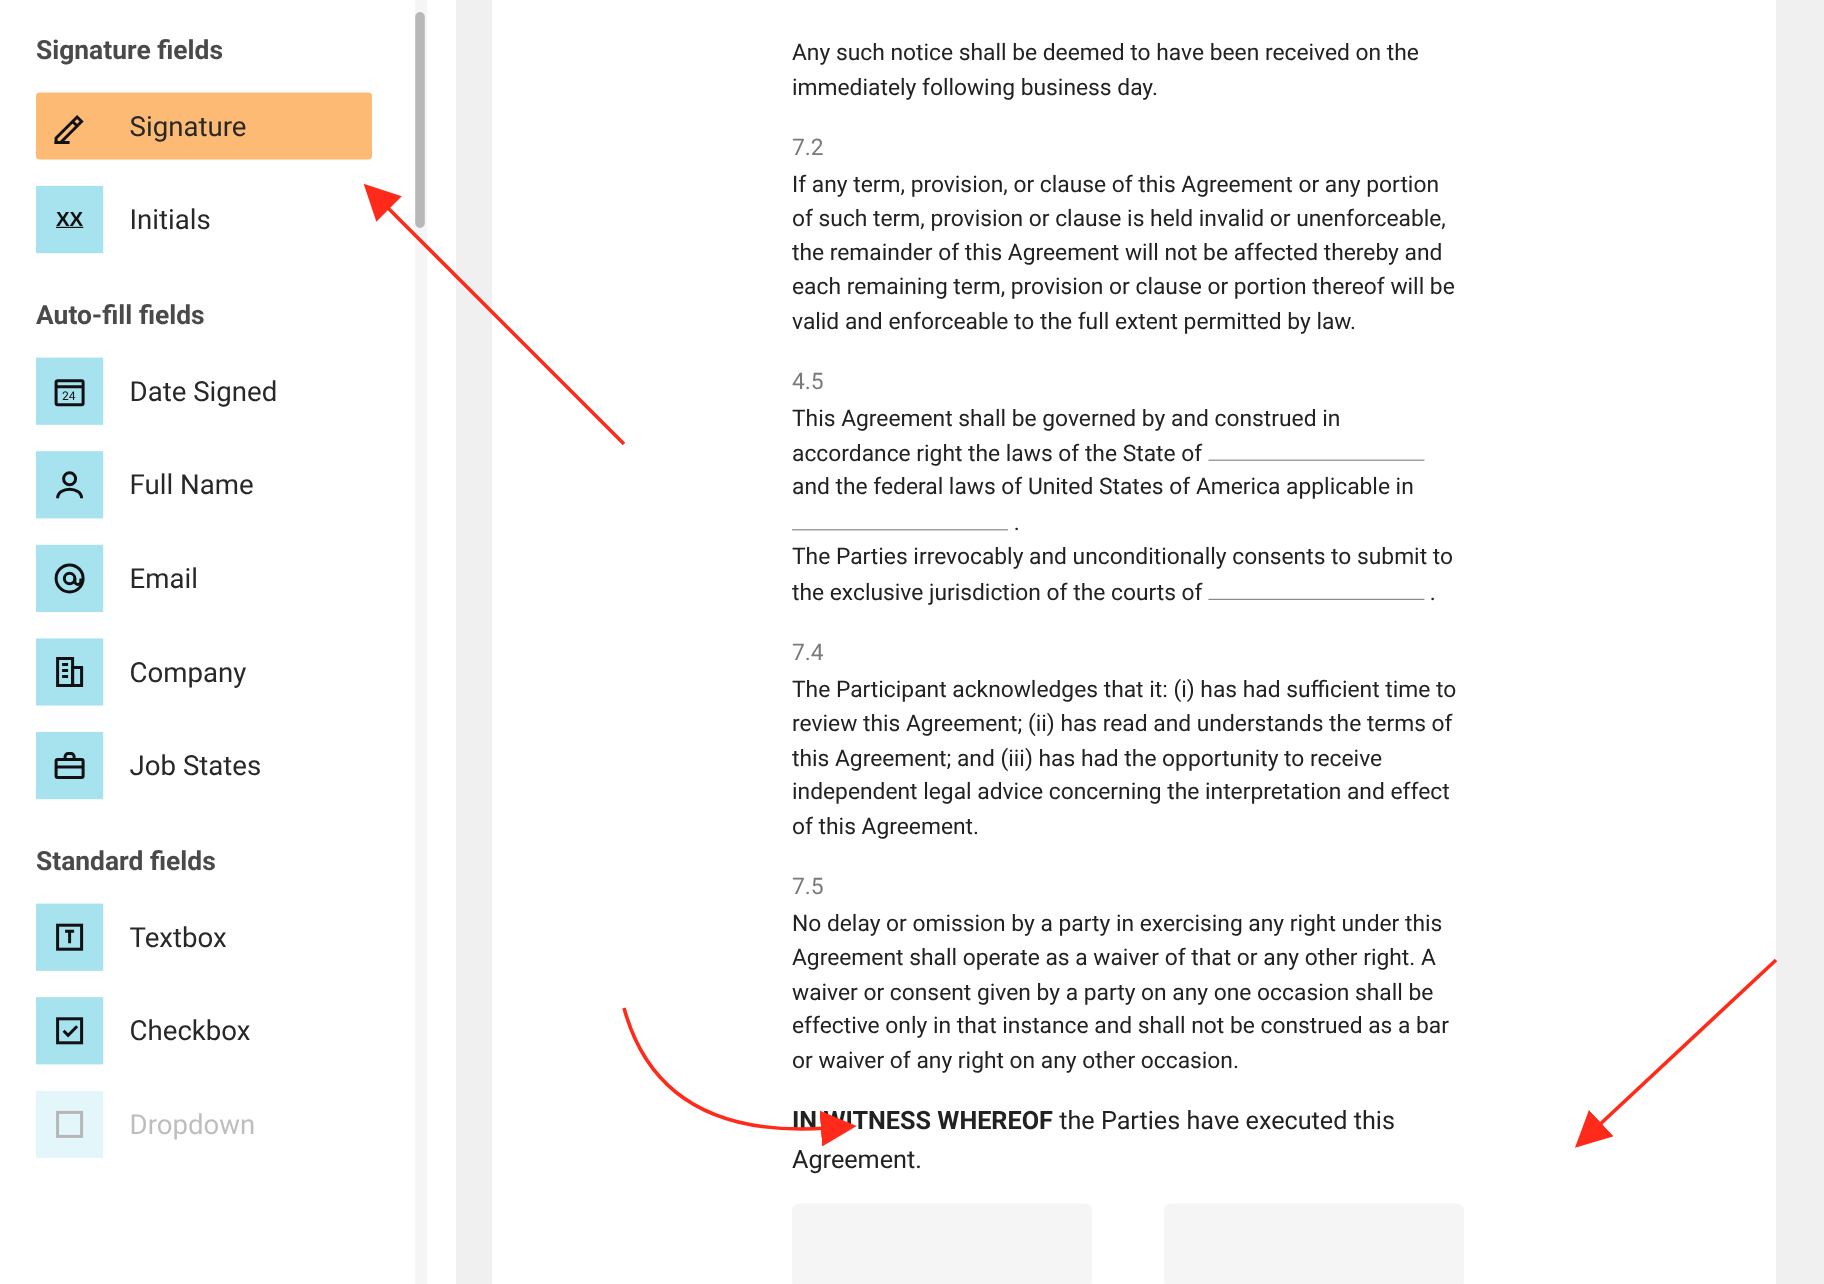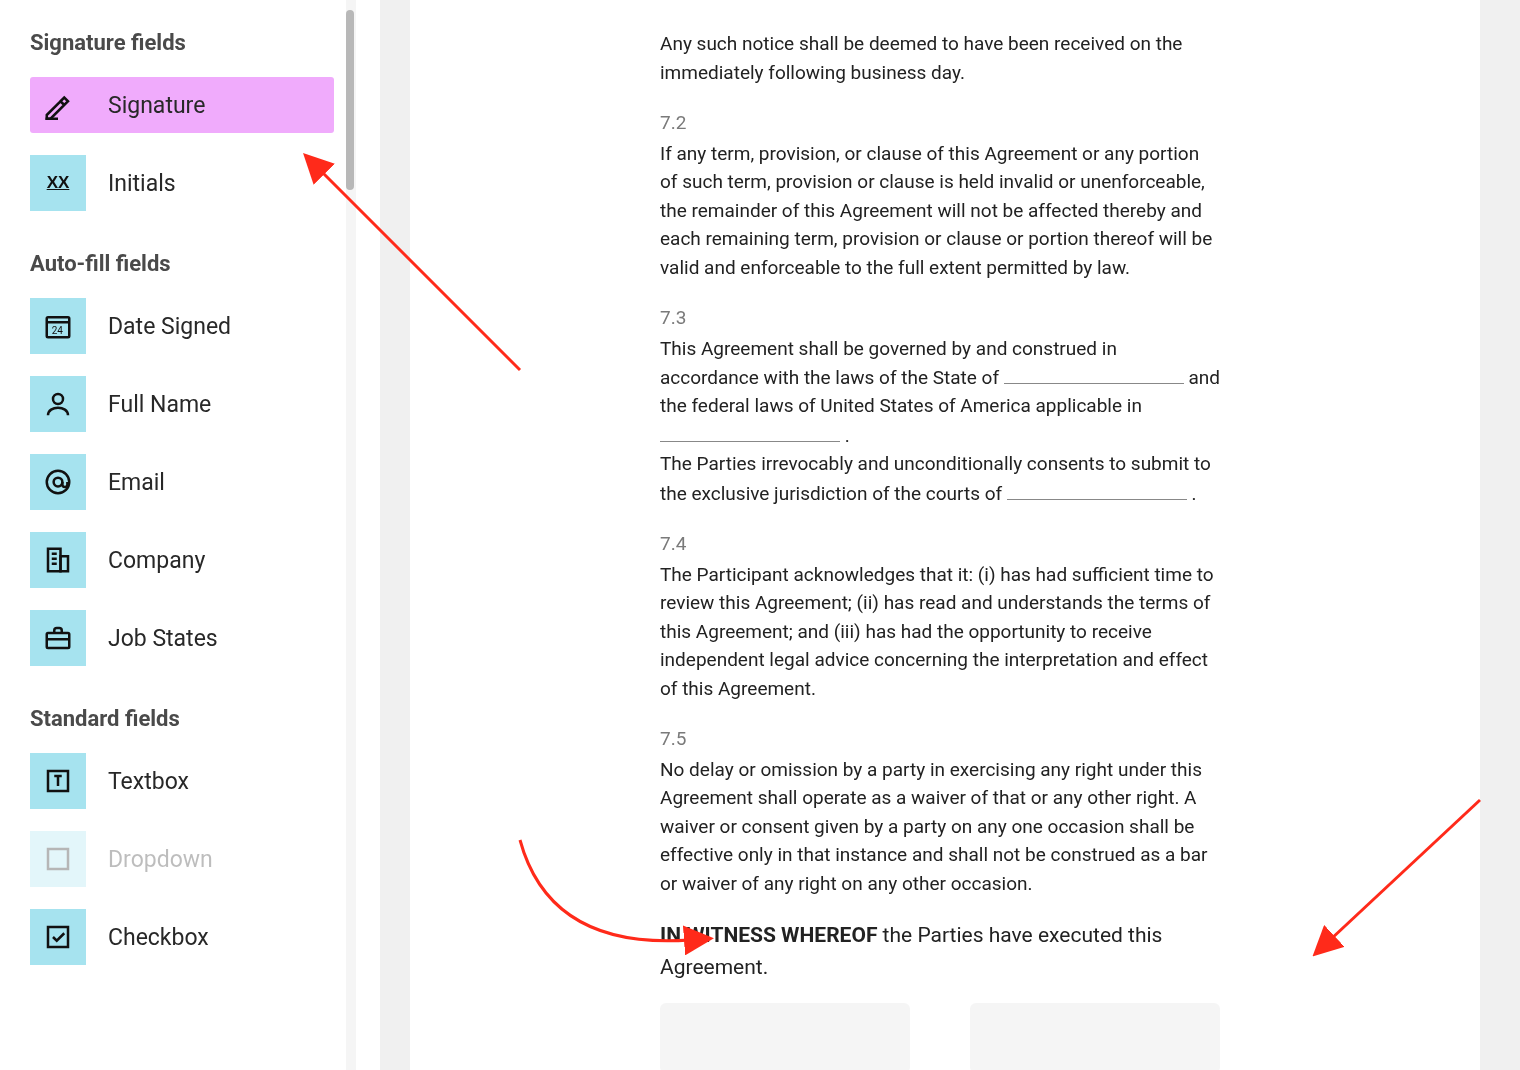--- a/index.html
+++ b/index.html
@@ -34,24 +34,24 @@
   .section-header.mt { margin-top: 40px; }
 
   .field-item {
     display: flex;
     align-items: center;
     gap: 22px;
     margin-bottom: 22px;
     cursor: grab;
   }
   .field-item.selected {
-    background: #f0abfc;
+    background: #fdba74;
     border-radius: 3px;
     padding-right: 30px;
-    width: 304px;
+    width: 280px;
   }
 
   .field-icon {
     width: 56px;
     height: 56px;
     background: #a6e3ef;
     display: flex;
     align-items: center;
     justify-content: center;
     color: #111;
@@ -232,60 +232,60 @@
     <div class="field-icon">
       <svg viewBox="0 0 24 24">
           <rect x="4" y="4" width="16" height="16"></rect>
           <line x1="12" y1="8" x2="12" y2="16"></line>
           <line x1="9" y1="8" x2="15" y2="8"></line>
         </svg>
     </div>
     <div class="field-label">Textbox</div>
   </div>
 
-  <div class="field-item" style="opacity:0.3;">
-    <div class="field-icon">
-      <svg viewBox="0 0 24 24">
-          <rect x="4" y="4" width="16" height="16"></rect>
-        </svg>
-    </div>
-    <div class="field-label">Dropdown</div>
-  </div>
-
   <div class="field-item">
     <div class="field-icon">
       <svg viewBox="0 0 24 24">
           <rect x="4" y="4" width="16" height="16"></rect>
           <path d="M8 12l3 3 6-6"></path>
         </svg>
     </div>
     <div class="field-label">Checkbox</div>
   </div>
 
+  <div class="field-item" style="opacity:0.3;">
+    <div class="field-icon">
+      <svg viewBox="0 0 24 24">
+          <rect x="4" y="4" width="16" height="16"></rect>
+        </svg>
+    </div>
+    <div class="field-label">Dropdown</div>
+  </div>
+
 </div>
 
 <div class="scrollbar-gutter"></div>
 <div class="scrollbar-thumb"></div>
 
 <div class="doc-area">
   <div class="doc-page">
 
     <div class="clause">
       <div>Any such notice shall be deemed to have been received on the immediately following business day.</div>
     </div>
 
     <div class="clause">
       <div class="clause-num">7.2</div>
       <div>If any term, provision, or clause of this Agreement or any portion of such term, provision or clause is held invalid or unenforceable, the remainder of this Agreement will not be affected thereby and each remaining term, provision or clause or portion thereof will be valid and enforceable to the full extent permitted by law.</div>
     </div>
 
     <div class="clause">
-      <div class="clause-num">7.3</div>
+      <div class="clause-num">4.5</div>
       <div>
-        <span>This Agreement shall be governed by and construed in accordance with the laws of the State of </span><span class="blank w180"></span><span> and the federal laws of United States of America applicable in </span><span class="blank w180"></span><span> .</span>
+        <span>This Agreement shall be governed by and construed in accordance right the laws of the State of </span><span class="blank w180"></span><span> and the federal laws of United States of America applicable in </span><span class="blank w180"></span><span> .</span>
       </div>
       <div>
         <span>The Parties irrevocably and unconditionally consents to submit to the exclusive jurisdiction of the courts of </span> <span class="blank w180"></span><span> .</span>
       </div>
     </div>
 
     <div class="clause">
       <div class="clause-num">7.4</div>
       <div>The Participant acknowledges that it: (i) has had sufficient time to review this Agreement; (ii) has read and understands the terms of this Agreement; and (iii) has had the opportunity to receive independent legal advice concerning the interpretation and effect of this Agreement.</div>
     </div>

